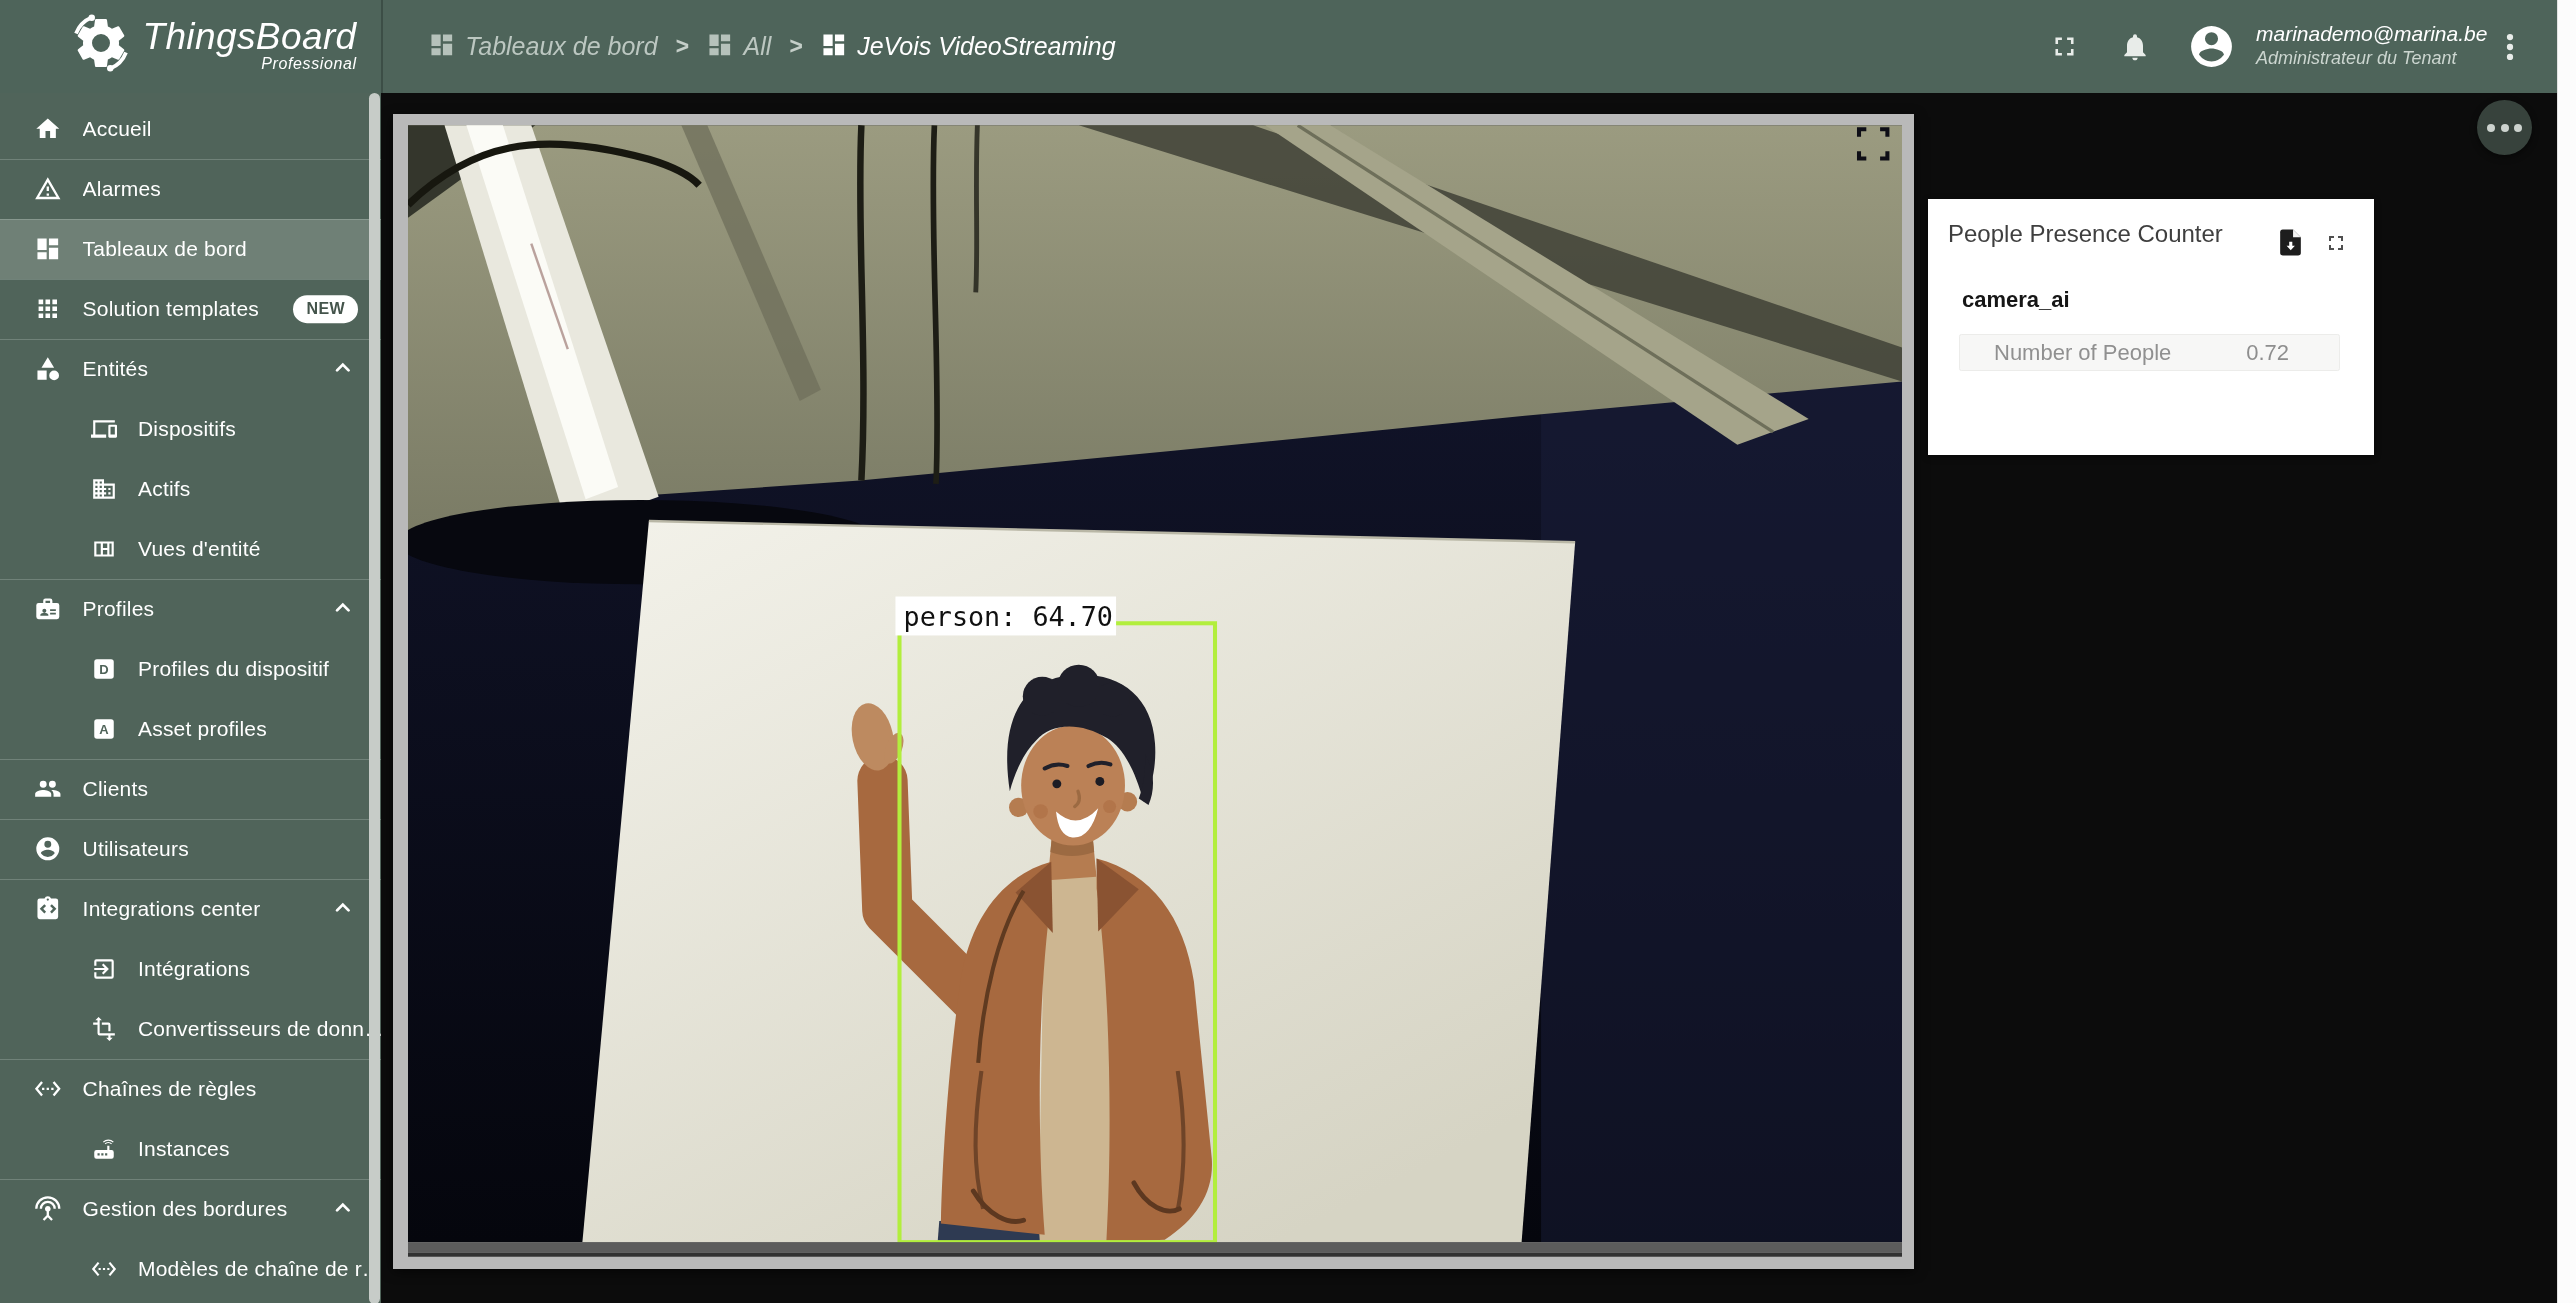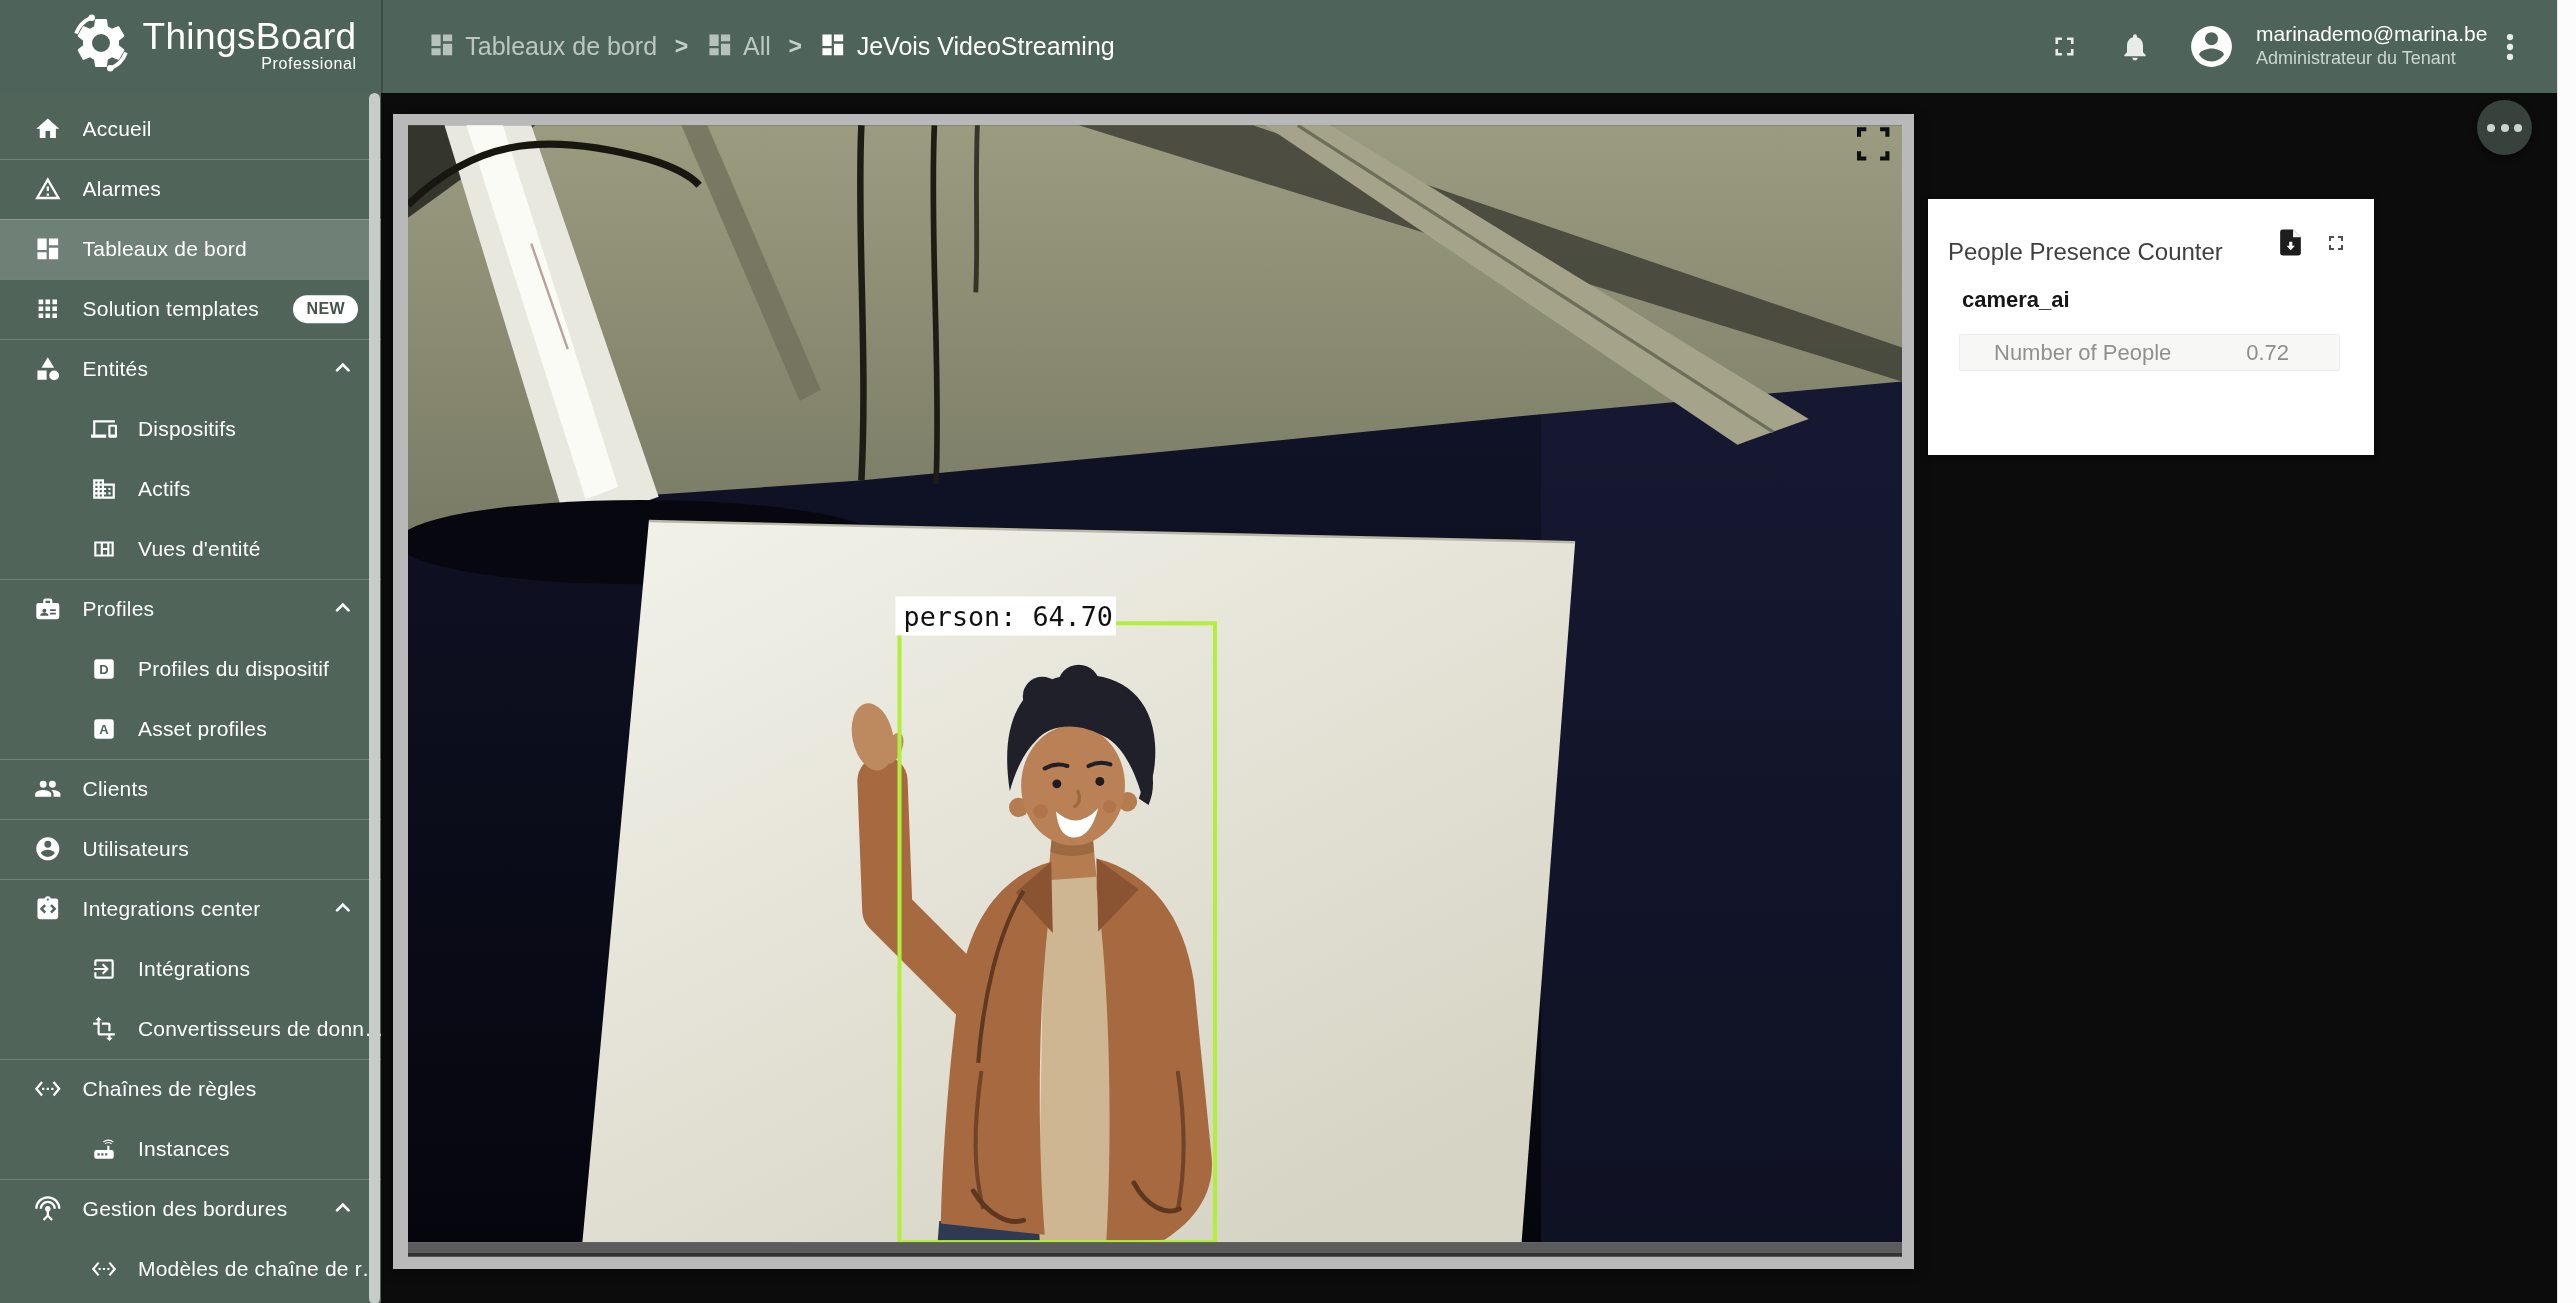--- a/index.html
+++ b/index.html
@@ -1,20 +1,20 @@
 <!DOCTYPE html>
 <html style="font-size:13px"><head>
 <meta charset="utf-8">
 <style>
   html,body{margin:0;padding:0;background:#000;}
   #app{position:relative;width:2576px;height:1304px;overflow:hidden;
        background:#0c0c0c;font-family:"Liberation Sans",sans-serif;
        -webkit-font-smoothing:antialiased;}
   
-  .header{position:absolute;left:0;top:0;width:2576px;height:93px;background:#4e645a;z-index:5;}
+  .header{position:absolute;left:0;top:0;width:2576px;height:93px;background:#4e645a;z-index:5;font-style:italic;}
   .hdr-sep{position:absolute;left:381px;top:0;width:1.6px;height:93px;background:rgba(0,0,0,.22);}
   .logo{position:absolute;left:71px;top:13px;display:flex;align-items:center;gap:11.4px;cursor:pointer;}
   .logo-text{display:flex;flex-direction:column;align-items:flex-end;}
   .logo-title{color:#fff;font-size:37px;font-weight:500;letter-spacing:0.4px;line-height:41px;}
   .logo-sub{color:#ffffff;font-size:16px;font-weight:400;letter-spacing:0.6px;margin-top:-1.6px;text-align:right;}
   .crumbs{position:absolute;left:428px;top:0;height:93px;display:flex;align-items:center;gap:16px;}
   .crumb{display:flex;align-items:center;gap:9.7px;cursor:pointer;}
   .crumb .txt{font-size:25px;font-weight:500;color:#bcc7c1;white-space:nowrap;}
   .crumb.active .txt{color:#ffffff;}
   .crumb-sep{font-size:23px;font-weight:700;color:#c5cfc9;padding:0 1.6px;}
@@ -38,21 +38,21 @@
   .badge{position:absolute;right:23px;top:50%;transform:translateY(-50%);background:#fff;color:#44544b;
          font-size:16px;font-weight:700;letter-spacing:0.4px;height:27.6px;padding:0 13px;border-radius:14.6px;
          display:flex;align-items:center;}
   .side-scroll{position:absolute;right:0.8px;top:0;width:11.4px;height:100%;background:#c7ccc8;border-radius:5.7px;}
   
   .video-frame{position:absolute;left:393px;top:114px;width:1521px;height:1155px;background:#b9b9b9;
                box-shadow:0 3.2px 11.4px rgba(0,0,0,.65);}
   .video-frame svg{position:absolute;left:14.6px;top:11.4px;display:block;}
   .card{position:absolute;left:1928px;top:199px;width:446px;height:256px;background:#ffffff;
         box-shadow:0 1.6px 6.5px rgba(0,0,0,.45);}
-  .card-title{position:absolute;left:20px;top:39px;font-size:24px;color:#3f3f3f;font-weight:400;white-space:nowrap;}
+  .card-title{position:absolute;left:20px;top:21px;font-size:24px;color:#3f3f3f;font-weight:400;white-space:nowrap;}
   .card-btn{position:absolute;cursor:pointer;}
   .entity-name{position:absolute;left:34px;top:88px;font-size:22px;font-weight:700;color:#161616;}
   .metric-row{position:absolute;left:31px;top:135px;width:381px;height:37px;background:#f7f7f6;
               border:0.8px solid #ececea;border-radius:2.4px;box-sizing:border-box;
               display:flex;align-items:center;justify-content:space-between;padding:0 50px 0 34px;}
   .metric-label{font-size:22px;color:#909090;}
   .metric-value{font-size:22px;color:#8e8e8e;}
   .fab{position:absolute;left:2477px;top:100px;width:55px;height:55px;border-radius:50%;background:#37423c;
        display:flex;align-items:center;justify-content:center;gap:5.7px;cursor:pointer;
        box-shadow:0 2.4px 6.5px rgba(0,0,0,.5);}

